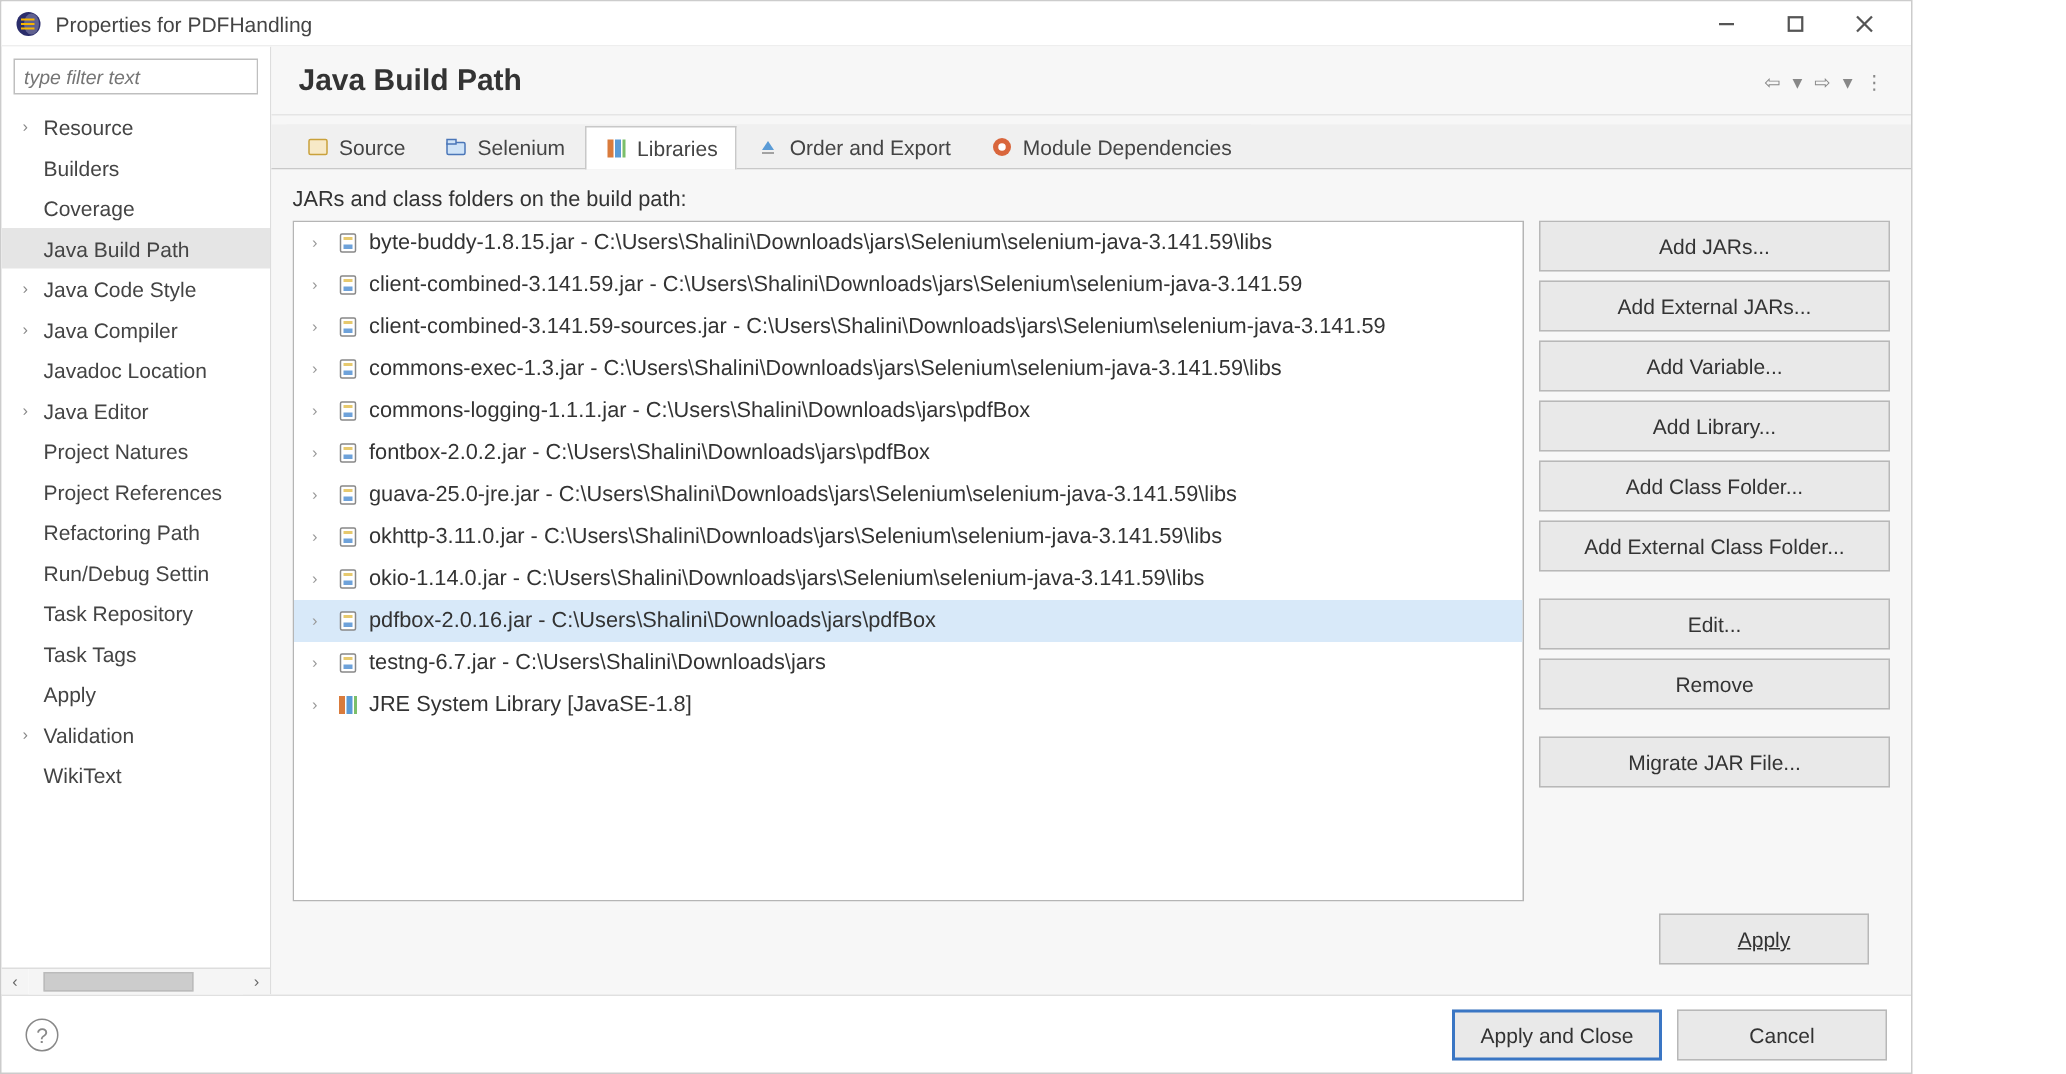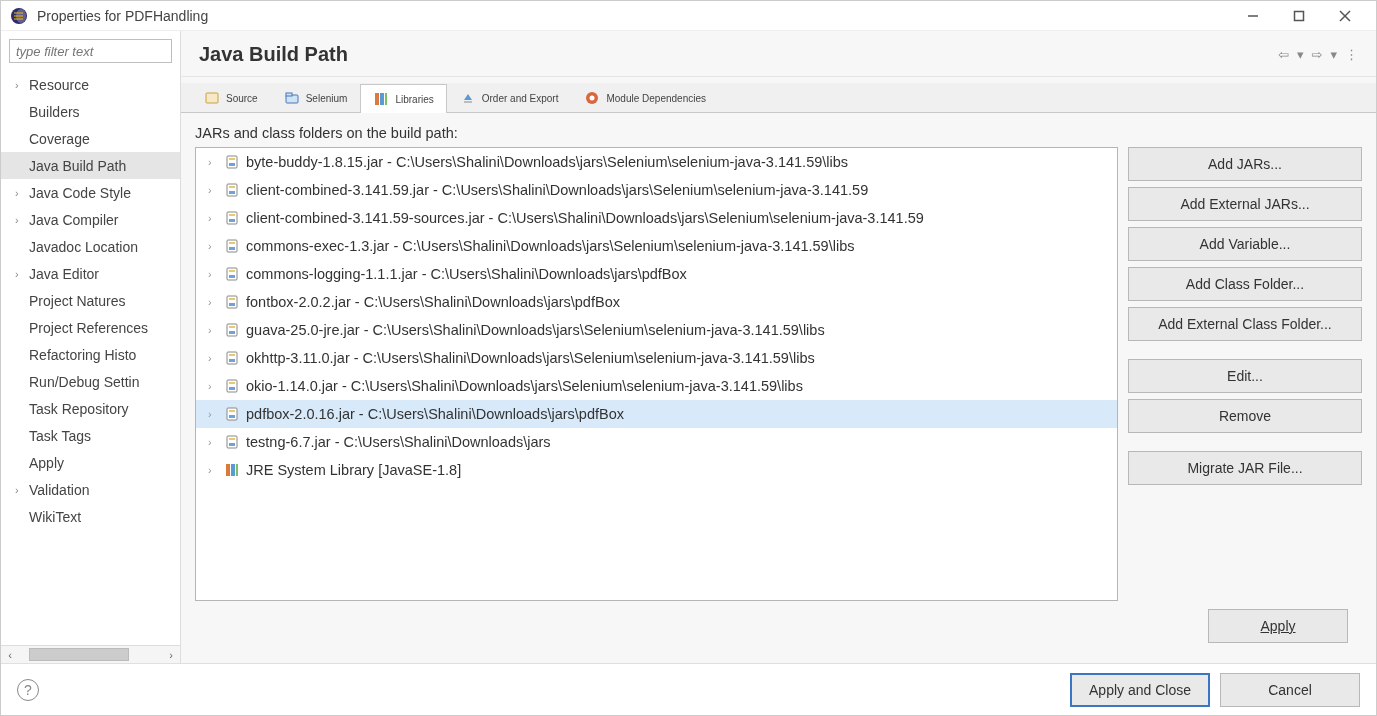--- a/index.html
+++ b/index.html
@@ -1,17 +1,17 @@
 <!DOCTYPE html>
 <html><head>
 <meta charset="utf-8">
 <style>
 * { box-sizing: border-box; }
 body { margin: 0; font-family: "Segoe UI", Tahoma, sans-serif; font-size: 13px; color: #333; background: #fff; }
-.window { width: 1377px; height: 716px; display: flex; flex-direction: column; border: 1px solid #ccc; }
+.window { width: 1275px; height: 716px; display: flex; flex-direction: column; border: 1px solid #ccc; }
 .titlebar { height: 30px; display: flex; align-items: center; padding: 0 8px; background: #fff; border-bottom: 1px solid #eee; }
 .titlebar .icon { width: 20px; height: 20px; margin-right: 8px; }
 .titlebar .title { flex: 1; font-size: 14px; color: #444; }
 .winctrls { display: flex; gap: 0; }
 .winbtn { width: 46px; height: 30px; display: flex; align-items: center; justify-content: center; font-size: 14px; color: #555; cursor: default; }
 .winbtn svg { display: block; }
 .body { flex: 1; display: flex; overflow: hidden; justify-content: center; }
 .sidebar { width: 180px; display: flex; flex-direction: column; border-right: 1px solid #ddd; background: #fff; }
 .filter { margin: 8px 8px 6px; border: 1px solid #bfbfbf; height: 24px; }
 .filter input { width: 100%; height: 100%; border: none; outline: none; padding: 0 6px; font-style: italic; color: #999; font-size: 13px; }
@@ -22,21 +22,21 @@
 .tree-item.selected { background: #e5e5e5; }
 .scrollbar { height: 18px; border-top: 1px solid #ddd; display: flex; align-items: center; }
 .scrollbar .sbbtn { width: 18px; height: 100%; display: flex; align-items: center; justify-content: center; color: #666; font-size: 11px; background: #f5f5f5; }
 .scrollbar .track { flex: 1; height: 100%; background: #f5f5f5; position: relative; }
 .scrollbar .thumb { position: absolute; left: 10px; top: 2px; bottom: 2px; width: 100px; background: #ccc; border: 1px solid #bbb; }
 .content { flex: 1; display: flex; flex-direction: column; background: #f7f7f7; }
 .header { display: flex; align-items: center; padding: 12px 18px 10px; border-bottom: 1px solid #e5e5e5; background: #f7f7f7; }
 .header h2 { margin: 0; font-size: 20px; font-weight: 700; color: #333; flex: 1; }
 .header .navicons { display: flex; gap: 8px; align-items: center; color: #888; }
 .tabbar { display: flex; align-items: flex-end; padding: 0 10px; margin-top: 6px; border-bottom: 1px solid #c8c8c8; background: #f0f0f0; }
-.tab { display: flex; align-items: center; gap: 6px; padding: 6px 12px; font-size: 10px; color: #444; border: 1px solid transparent; border-bottom: none; background: #f0f0f0; cursor: default; }
+.tab { display: flex; align-items: center; gap: 6px; padding: 6px 12px; font-size: 14px; color: #444; border: 1px solid transparent; border-bottom: none; background: #f0f0f0; cursor: default; }
 .tab.active { background: #fff; border-color: #c8c8c8; position: relative; top: 1px; }
 .tab .ticon { width: 16px; height: 16px; display: inline-flex; align-items: center; justify-content: center; font-size: 12px; }
 .main { flex: 1; display: flex; flex-direction: column; background: #f7f7f7; padding: 10px 14px; overflow: hidden; }
 .caption { font-size: 14.5px; color: #333; margin: 2px 0 6px; }
 .row { display: flex; flex: 1; overflow: hidden; gap: 10px; }
 .listbox { flex: 1; border: 1px solid #b5b5b5; background: #fff; overflow: auto; }
 .entry { display: flex; align-items: center; height: 28px; padding-left: 12px; font-size: 14.5px; color: #333; white-space: nowrap; }
 .entry .arrow { width: 14px; color: #999; font-size: 11px; }
 .entry .jicon { width: 16px; height: 16px; margin: 0 6px 0 2px; display: inline-flex; align-items: center; justify-content: center; }
 .entry.sel { background: #d8e9f9; }
@@ -125,21 +125,21 @@
           <div class="tree-item">
             <span class="noarrow"></span>
             <span>Project Natures</span>
           </div>
           <div class="tree-item">
             <span class="noarrow"></span>
             <span>Project References</span>
           </div>
           <div class="tree-item">
             <span class="noarrow"></span>
-            <span>Refactoring Histo</span>
+            <span>Refactoring Path</span>
           </div>
           <div class="tree-item">
             <span class="noarrow"></span>
             <span>Run/Debug Settin</span>
           </div>
           <div class="tree-item">
             <span class="noarrow"></span>
             <span>Task Repository</span>
           </div>
           <div class="tree-item">
@@ -362,20 +362,21 @@
                     <rect x="12" y="2" width="2" height="12" fill="#7bbf6a"></rect>
                   </svg>
                 </span>
                 <span>JRE System Library [JavaSE-1.8]</span>
               </div>
             </div>
           <div class="buttons">
             <div class="btn">Add JARs...</div>
             <div class="btn">Add External JARs...</div>
             <div class="btn">Add Variable...</div>
+            <div class="btn">Add Library...</div>
             <div class="btn">Add Class Folder...</div>
             <div class="btn">Add External Class Folder...</div>
             <div class="spacer"></div>
             <div class="btn">Edit...</div>
             <div class="btn">Remove</div>
             <div class="spacer"></div>
             <div class="btn">Migrate JAR File...</div>
           </div>
         </div>
         <div class="applyrow">

